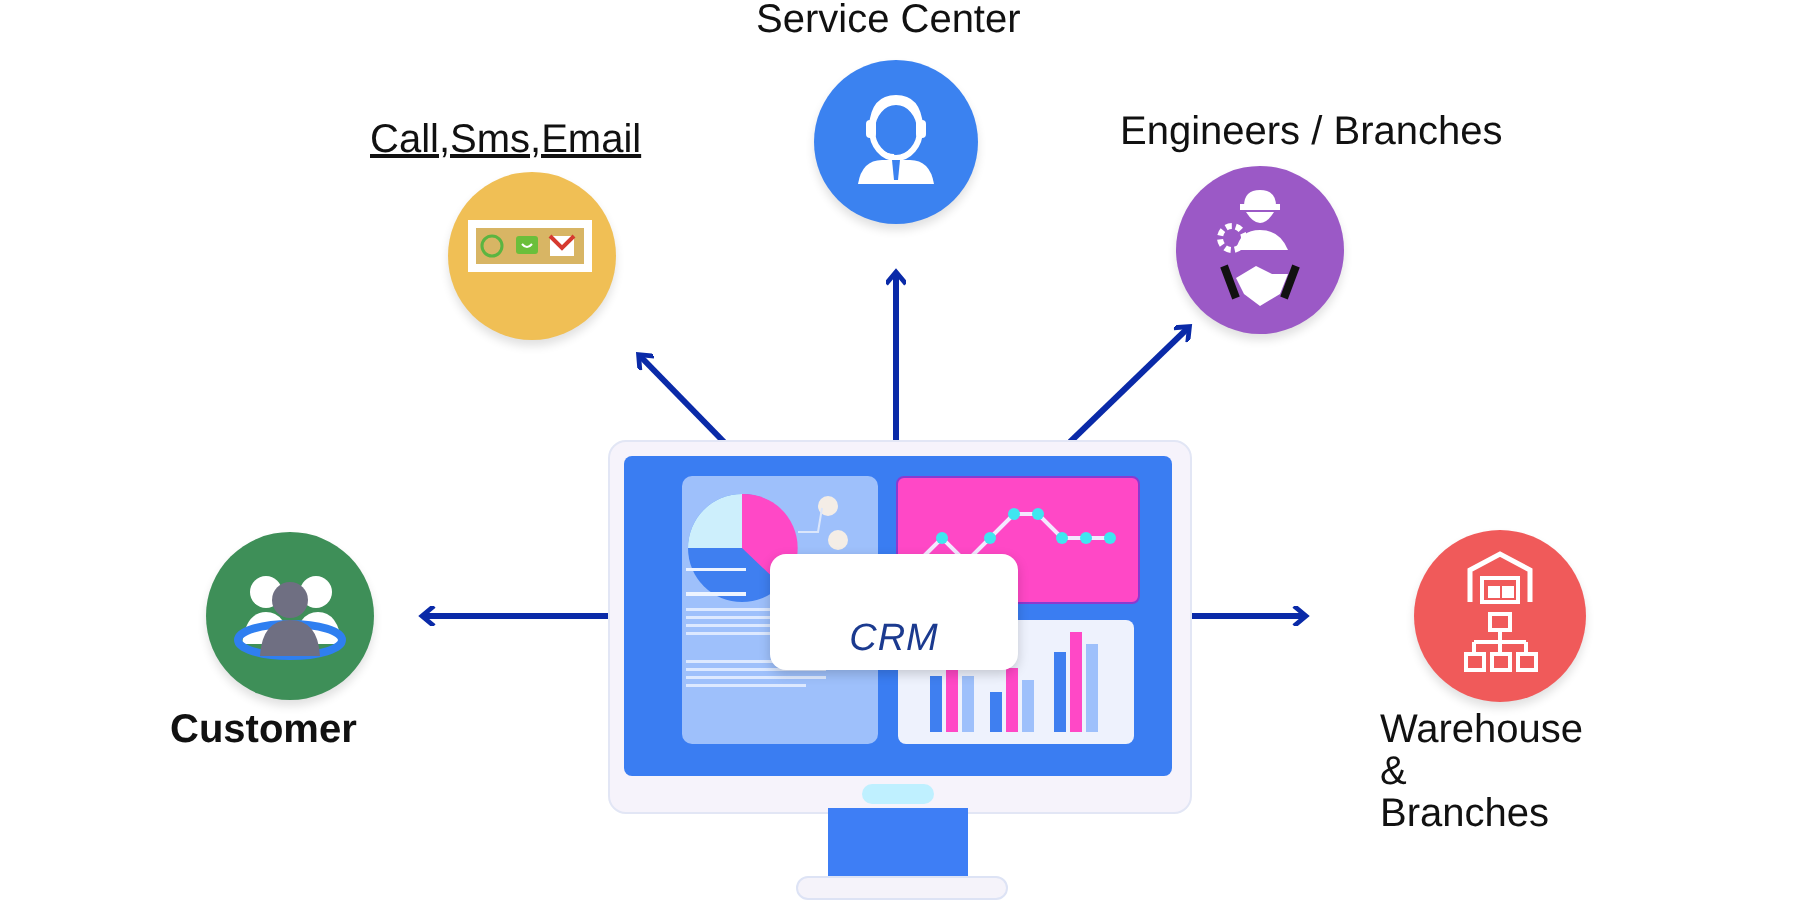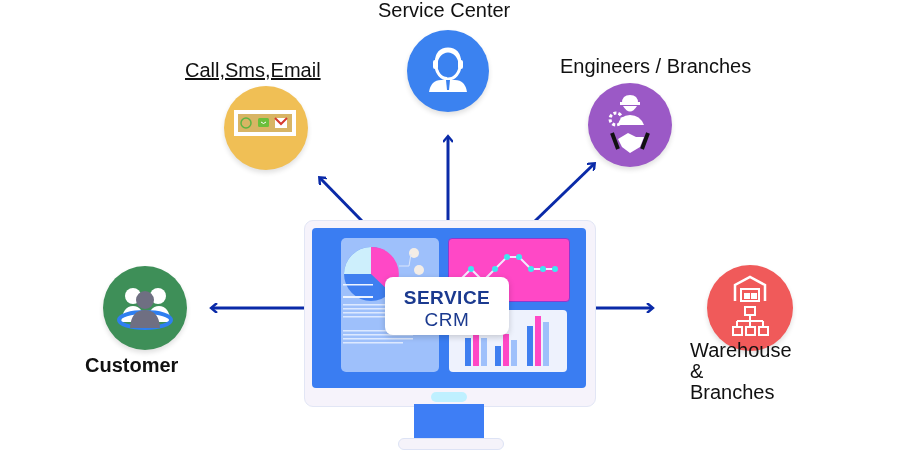--- a/index.html
+++ b/index.html
@@ -13,21 +13,21 @@
   .monitor-frame { left:304px; top:220px; width:290px; height:185px; background:#f6f3fb; border:1px solid #e2e6f5; border-radius:9px; }
   .screen { left:312px; top:228px; width:274px; height:160px; background:#3a7df2; border-radius:4px; }
   .chin-pill { left:431px; top:392px; width:36px; height:10px; background:#bff0ff; border-radius:6px; }
   .stand { left:414px; top:404px; width:70px; height:34px; background:#3e7ef5; }
   .base { left:398px; top:438px; width:104px; height:10px; background:#f5f3fa; border:1px solid #dde3f5; border-radius:6px; }
   .doc-panel { left:341px; top:238px; width:98px; height:134px; background:#9ec0fb; border-radius:5px; }
   .line-panel { left:448px; top:238px; width:120px; height:62px; background:#ff48c6; border:1px solid #8a3ad0; border-radius:4px; }
   .bar-panel { left:449px; top:310px; width:118px; height:62px; background:#eef2fd; border-radius:4px; }
   .crm-card { left:385px; top:277px; width:124px; height:58px; background:#ffffff; border-radius:8px; box-shadow:0 2px 6px rgba(0,0,0,0.18); text-align:center; }
   .crm-title { position:absolute; left:0; right:0; top:10px; font-size:19px; font-weight:bold; color:#1b3a8f; letter-spacing:0.5px; }
-  .crm-sub { position:absolute; left:0; right:0; top:32px; font-size:19px; color:#1b3a8f; letter-spacing:0.5px; }
+  .crm-sub { position:absolute; left:0; right:0; top:32px; font-size:19px; color:#1b3a8f; letter-spacing:0.5px;font-style:italic; }
 </style>
 </head>
 <body>
 
 <svg class="arrows" width="900" height="450">
   <defs>
     <marker id="ah" markerWidth="10" markerHeight="10" refX="6" refY="5" orient="auto" markerUnits="userSpaceOnUse">
       <path d="M1,0 L7,5 L1,10" fill="none" stroke="#0a2aa8" stroke-width="2.4"></path>
     </marker>
   </defs>
@@ -97,21 +97,21 @@
     <rect x="34" y="24" width="18" height="12" fill="none" stroke="#fff" stroke-width="2"></rect>
     <rect x="37" y="28" width="6" height="6" fill="#fff"></rect>
     <rect x="44" y="28" width="6" height="6" fill="#fff"></rect>
     <rect x="38" y="42" width="10" height="8" fill="none" stroke="#fff" stroke-width="2"></rect>
     <path d="M43,50 L43,56 M30,56 L56,56 M30,56 L30,62 M43,56 L43,62 M56,56 L56,62" stroke="#fff" stroke-width="2"></path>
     <rect x="26" y="62" width="9" height="8" fill="none" stroke="#fff" stroke-width="2"></rect>
     <rect x="39" y="62" width="9" height="8" fill="none" stroke="#fff" stroke-width="2"></rect>
     <rect x="52" y="62" width="9" height="8" fill="none" stroke="#fff" stroke-width="2"></rect>
   </svg>
 </div>
-<div class="label" style="left:690px; top:340px; width:128px;">
+<div class="label" style="left:690px; top:355px; width:128px;">
   <div>Warehouse</div>
   <div>&amp;</div>
   <div>Branches</div>
 </div>
 
 <div class="abs monitor-frame"></div>
 <div class="abs screen"></div>
 <div class="abs chin-pill"></div>
 <div class="abs stand"></div>
 <div class="abs base"></div>
@@ -160,15 +160,14 @@
     <rect x="46" y="36" width="6" height="20" fill="#3f7ff0"></rect>
     <rect x="54" y="24" width="6" height="32" fill="#ff48c6"></rect>
     <rect x="62" y="30" width="6" height="26" fill="#9ec0fb"></rect>
     <rect x="78" y="16" width="6" height="40" fill="#3f7ff0"></rect>
     <rect x="86" y="6" width="6" height="50" fill="#ff48c6"></rect>
     <rect x="94" y="12" width="6" height="44" fill="#9ec0fb"></rect>
   </svg>
 </div>
 
 <div class="abs crm-card">
-  <div class="crm-title">SERVICE</div>
   <div class="crm-sub">CRM</div>
 </div>
 
 </body></html>

